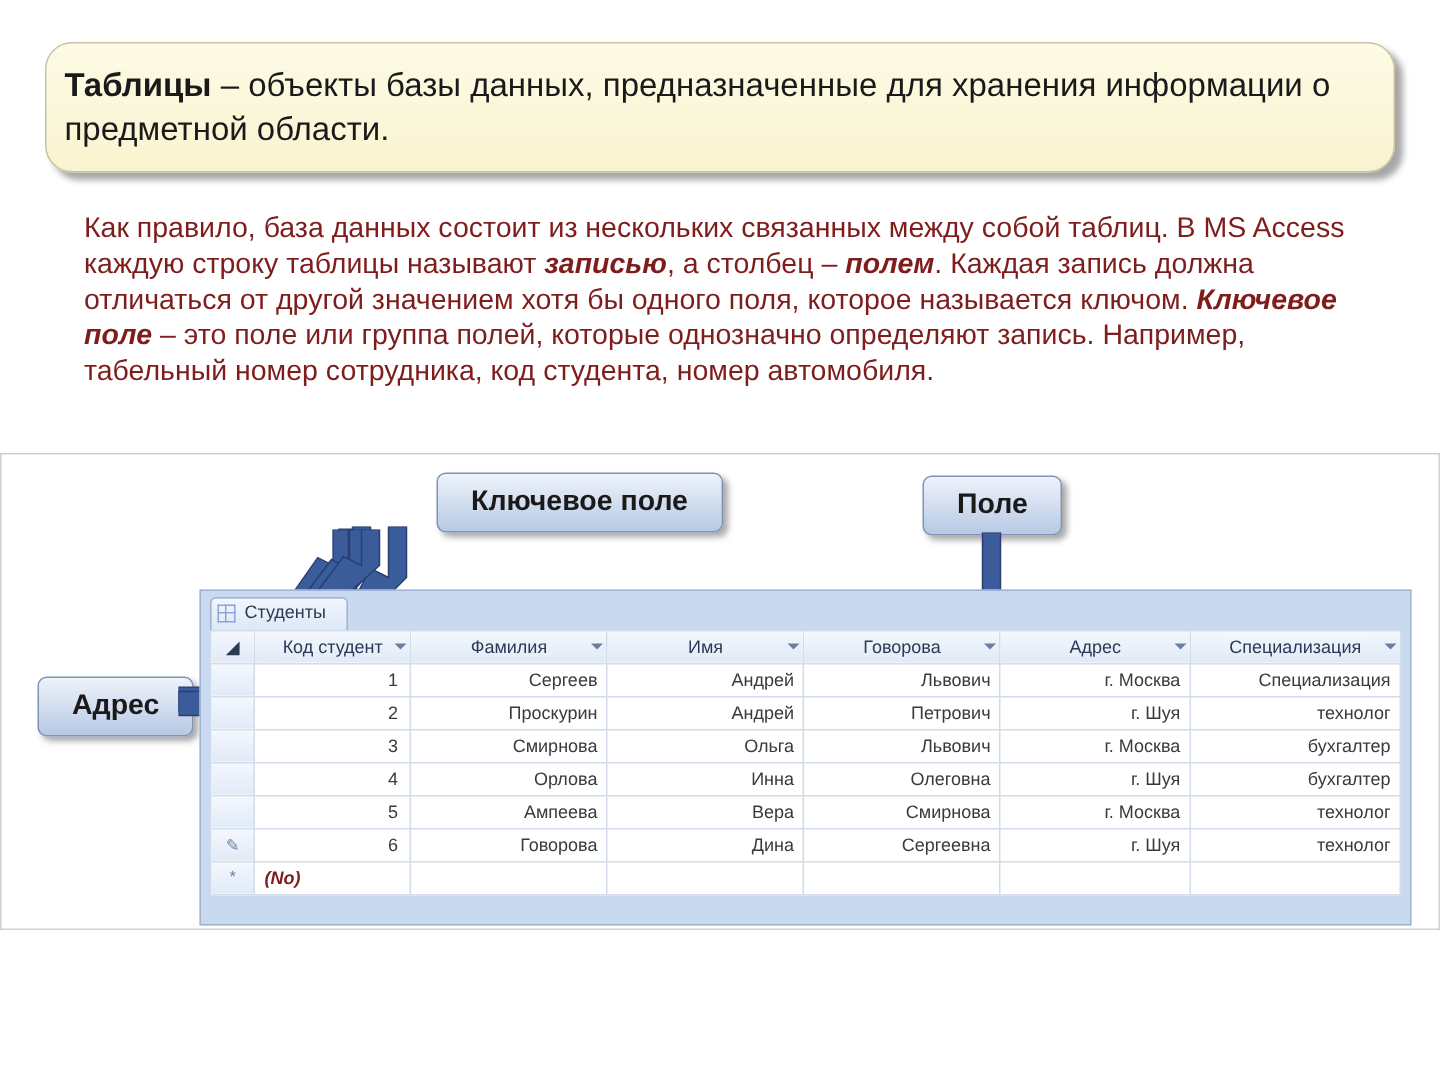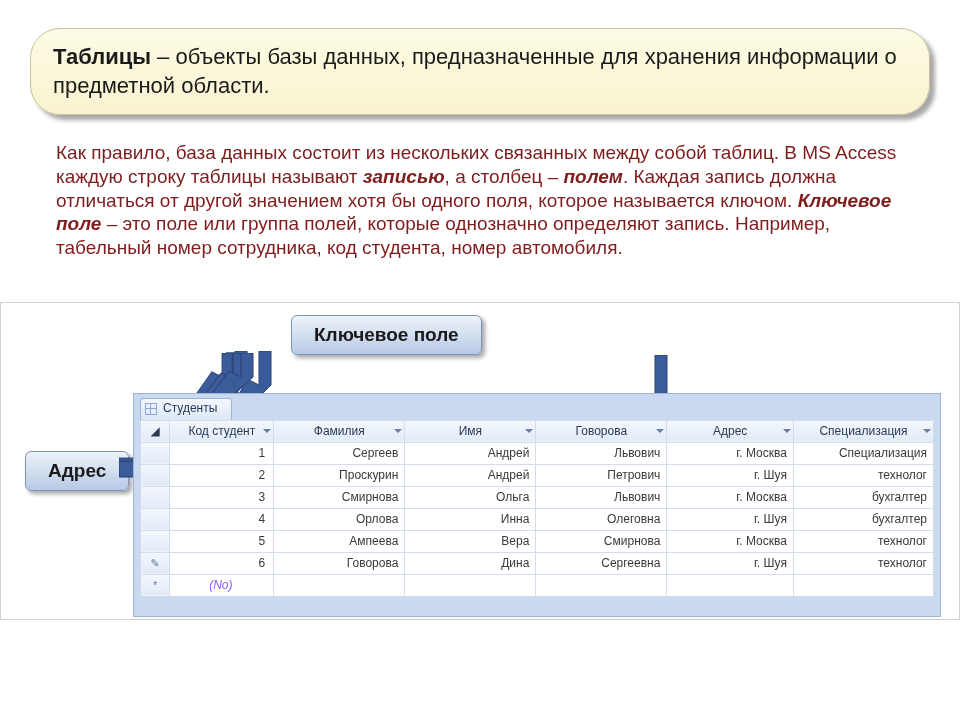--- a/index.html
+++ b/index.html
@@ -8,22 +8,22 @@
     height: 720px;
     background: #fff;
     font-family: Arial, Helvetica, sans-serif;
     overflow: hidden;
     padding: 0;
   }
   .title-box {
     margin: 28px 30px 0 30px;
     background: linear-gradient(#fdfbe6, #f9f3cf);
     border: 1px solid #c8c2a0;
-    border-radius: 30px;
-    padding: 14px 22px;
+    border-radius: 18px;
+    padding: 14px 12px;
     box-shadow: 5px 5px 4px rgba(0,0,0,0.35);
     font-size: 22px;
     color: #1a1a1a;
     line-height: 1.3;
   }
   .title-box .term { font-weight: 700; }
   .body-text {
     margin: 26px 52px 0 56px;
     font-size: 19px;
     color: #7f1d1d;
@@ -149,20 +149,21 @@
   <span class="term">Таблицы</span><span> – объекты базы данных, предназначенные для хранения информации о предметной области.</span>
 </div>
 
 <div class="body-text">
   <span>Как правило, база данных состоит из нескольких связанных между собой таблиц. В MS Access каждую строку таблицы называют </span><span class="em">записью</span><span>, а столбец – </span><span class="em">полем</span><span>. Каждая запись должна отличаться от другой значением хотя бы одного поля, которое называется ключом. </span><span class="em">Ключевое поле</span><span> – это поле или группа полей, которые однозначно определяют запись. Например, табельный номер сотрудника, код студента, номер автомобиля.</span>
 </div>
 
 <div class="diagram-area">
 
   <div class="callout c-key">Ключевое поле</div>
+  <div class="callout c-field">Поле</div>
   <div class="callout c-record">Адрес</div>
 
   <svg class="arrow" style="left:198px; top:48px;" width="90" height="70" viewBox="0 0 90 70">
     <path d="M80,2 L78,50 L70,46 L50,68 L48,52 L56,56 Z" transform="translate(-48,0)"></path>
     <path d="M70,2 70,30 Q70,40 56,50 L48,44 L36,66 L66,62 L58,56 Q82,44 82,30 L82,2 Z" transform="translate(-36,0) scale(0.9)"></path>
     <path d="M66,2 L66,36 L52,30 L30,66 L76,56 L62,50 L78,36 L78,2 Z" transform="scale(0.8) translate(-18,0)" fill="#3b5c9b" stroke="#2a3f6e"></path>
     <path d="M60,0 L60,34 L48,28 L28,66 L72,54 L58,48 L72,34 L72,0 Z" fill="none"></path>
     <path d="M58,0 58,30 46,24 22,64 68,52 56,46 70,30 70,0 Z" fill="#3b5c9b" stroke="#2a3f6e" transform="translate(-22,0)"></path>
   </svg>
 
@@ -251,21 +252,21 @@
           <td class="rowhead">✎</td>
           <td class="idcell">6</td>
           <td>Говорова</td>
           <td>Дина</td>
           <td>Сергеевна</td>
           <td>г. Шуя</td>
           <td>технолог</td>
         </tr>
         <tr>
           <td class="rowhead">*</td>
-          <td class="idcell" style="text-align:center; color:#8b5cf6; font-style:italic;">(No)</td>
+          <td class="idcell" style="text-align:left; color:#7f1d1d; font-style:italic;font-weight:bold;">(No)</td>
           <td></td>
           <td></td>
           <td></td>
           <td></td>
           <td></td>
         </tr>
       </tbody>
     </table>
   </div>
 

